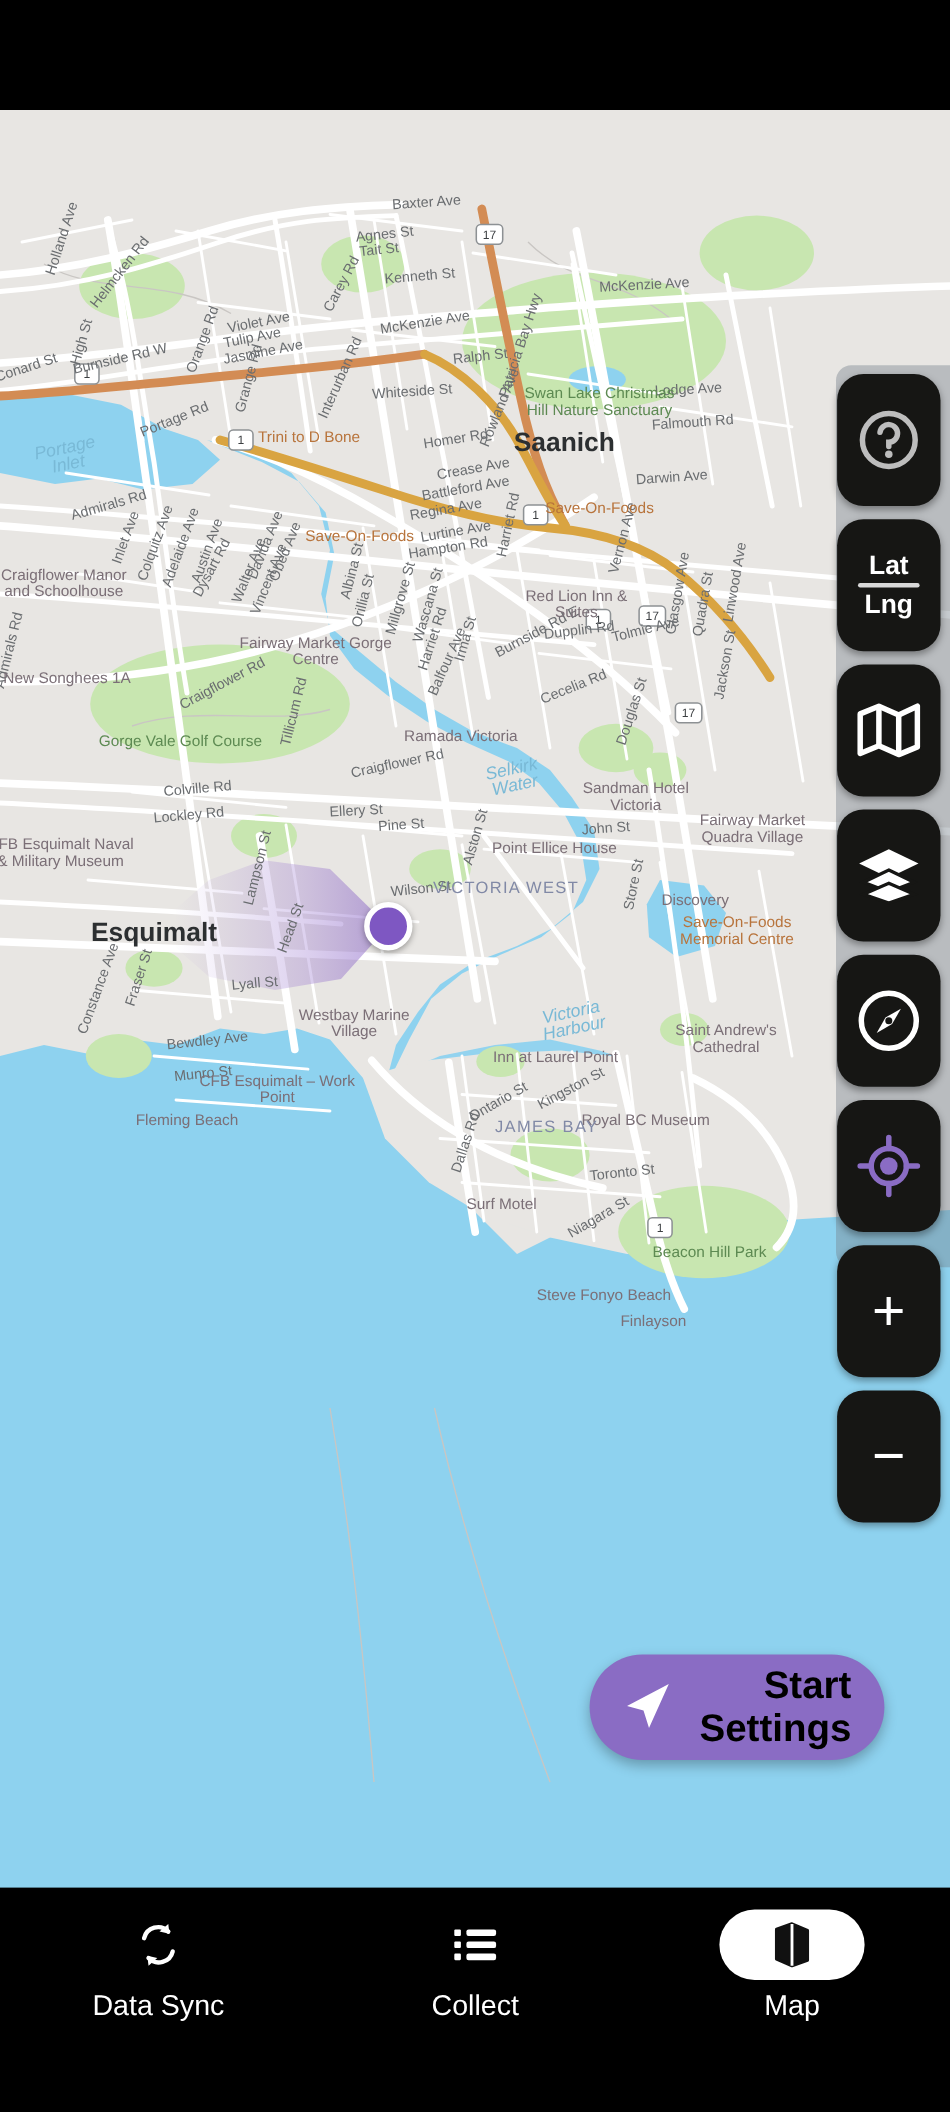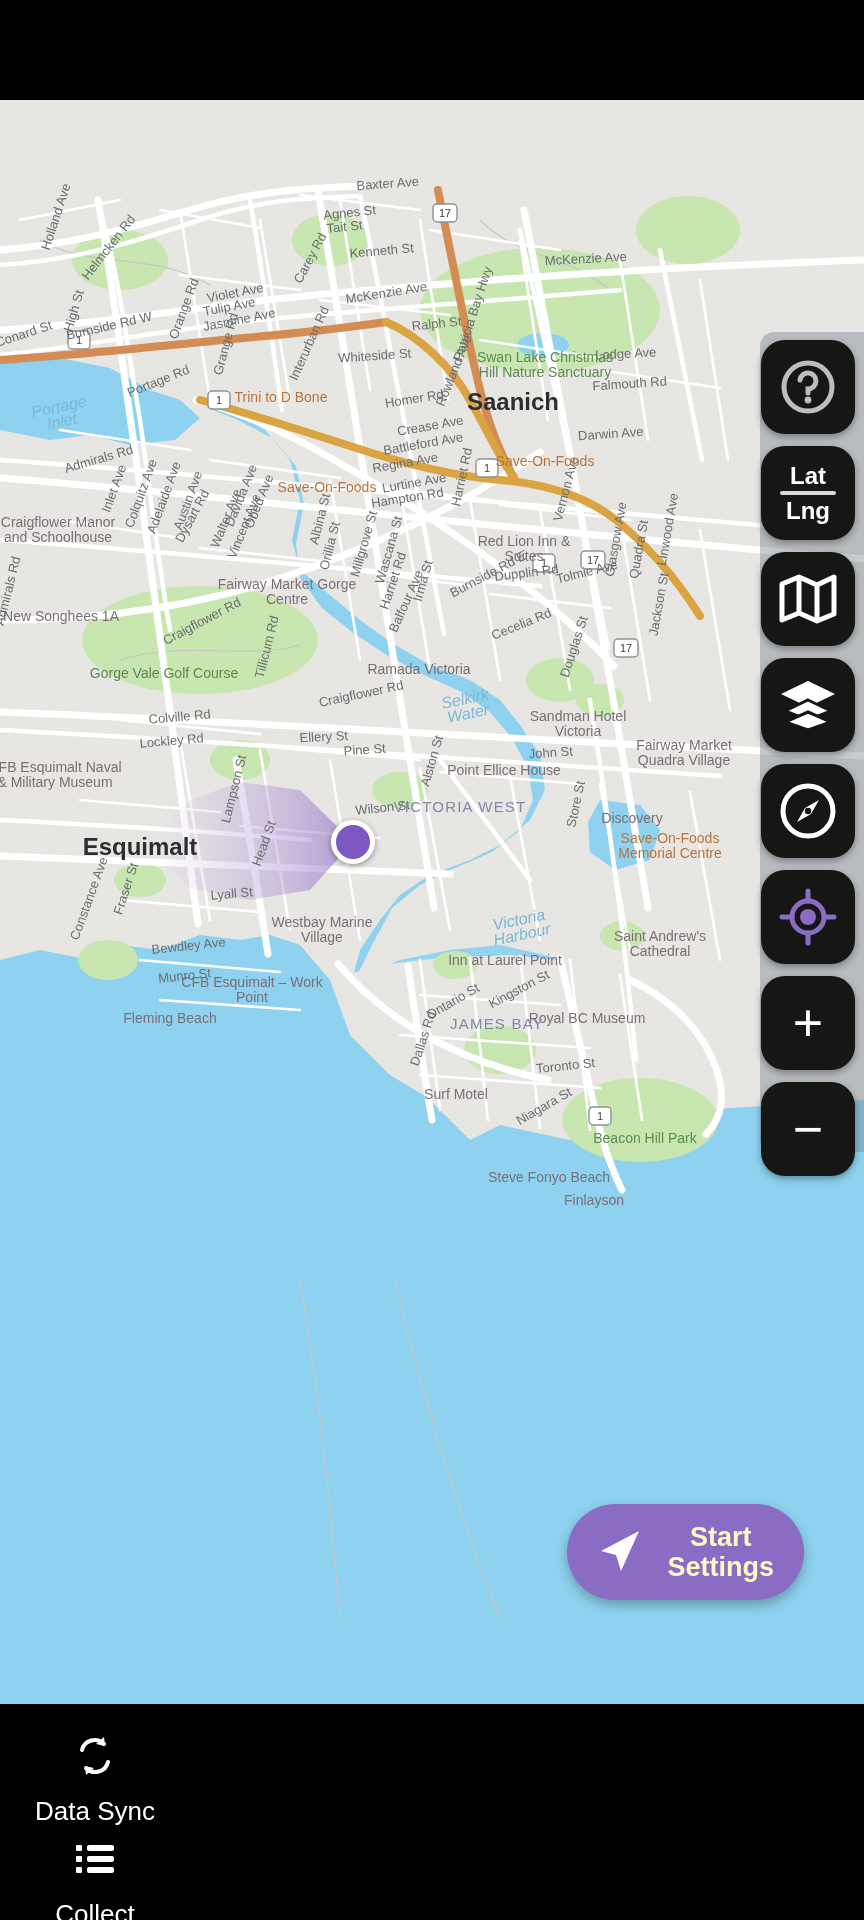--- a/index.html
+++ b/index.html
@@ -54,50 +54,50 @@
     position:absolute; right:0; top:232px; width:104px; height:820px;
     background:rgba(120,132,140,.42);
     border-top-left-radius:14px; border-bottom-left-radius:14px;
     z-index:30;
   }
   .ctrl-stack {
     position:absolute; right:9px; top:240px; width:94px;
     display:flex; flex-direction:column; gap:12px; align-items:center; z-index:31;
   }
   .ctrl-btn {
-    width:94px; height:94px; border-radius:24px; background:#161614;
+    width:94px; height:120px; border-radius:24px; background:#161614;
     display:flex; align-items:center; justify-content:center;
     box-shadow:0 3px 7px rgba(0,0,0,.35); cursor:pointer; position:relative;
   }
   .ctrl-btn svg { display:block; }
   .latlng-txt {
     color:#fff; font-weight:bold; font-size:24px; line-height:1.05;
     text-align:center; font-family:"Liberation Sans", sans-serif;
   }
   .latlng-rule { width:56px; height:4px; background:#d8d8d8; border-radius:2px; margin:3px auto; }
   .plusminus { color:#fff; font-size:52px; line-height:1; font-weight:300; font-family:"Liberation Sans", sans-serif; }
 
   
   .track-btn {
     position:absolute; right:60px; bottom:120px;
     min-width:210px; height:96px; padding:0 30px 0 26px;
     background:#8a6cc4; border-radius:48px;
     display:flex; align-items:center; gap:22px;
     box-shadow:0 5px 12px rgba(0,0,0,.28); cursor:pointer; z-index:32;
   }
   .track-label {
-    color:#fef9c3; font-size:27px; font-weight:bold; line-height:1.12;
-    text-align:center; font-family:"Liberation Sans", sans-serif;
+    color:#000000; font-size:35px; font-weight:bold; line-height:1.12;
+    text-align:right; font-family:"Liberation Sans", sans-serif;
   }
 
   
   .bottom-nav {
-    position:absolute; bottom:16px; left:0; width:864px; height:200px;
+    position:absolute; bottom:4px; left:0; width:864px; height:200px;
     background:#000; display:flex; align-items:flex-start;
-    justify-content:space-around; padding-top:20px; z-index:50;flex-direction:column;
+    justify-content:space-around; padding-top:20px; z-index:50;
   }
   .nav-item {
     width:190px; display:flex; flex-direction:column;
     align-items:center; gap:8px; cursor:pointer;
   }
   .nav-icon-box {
     width:132px; height:64px; display:flex; align-items:center; justify-content:center;
     border-radius:34px;
   }
   .nav-item.active .nav-icon-box { background:#fff; }

